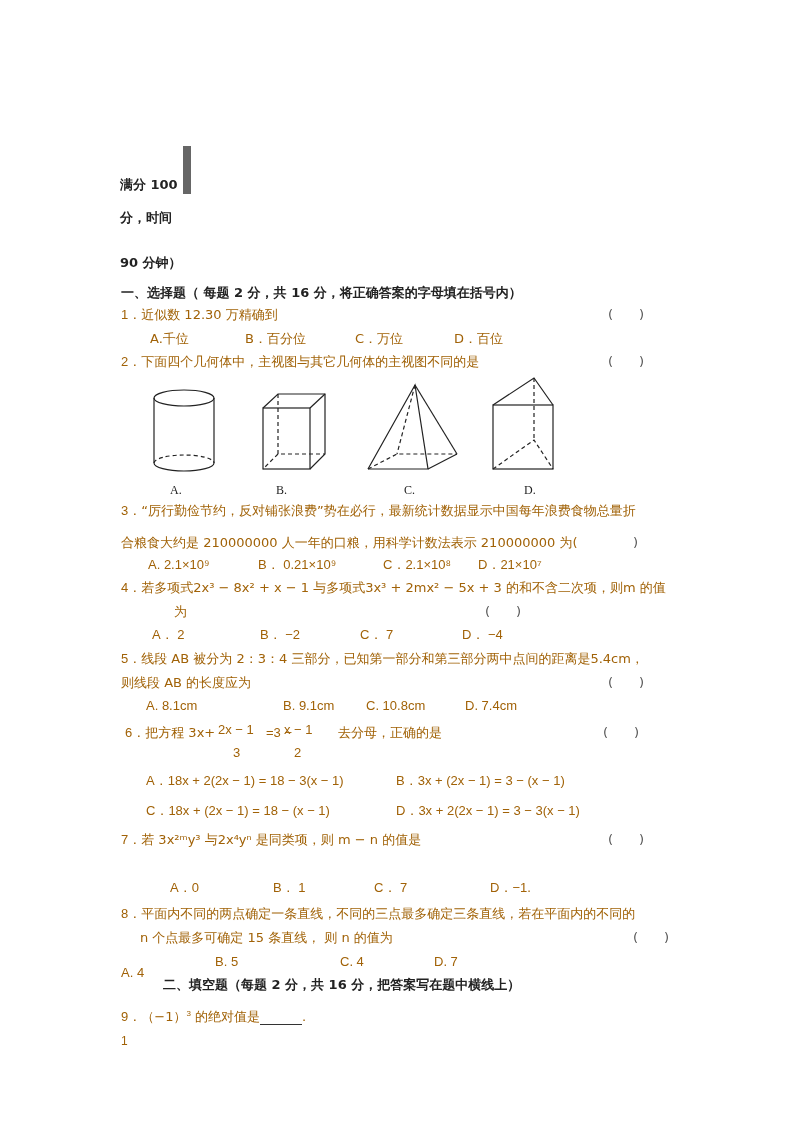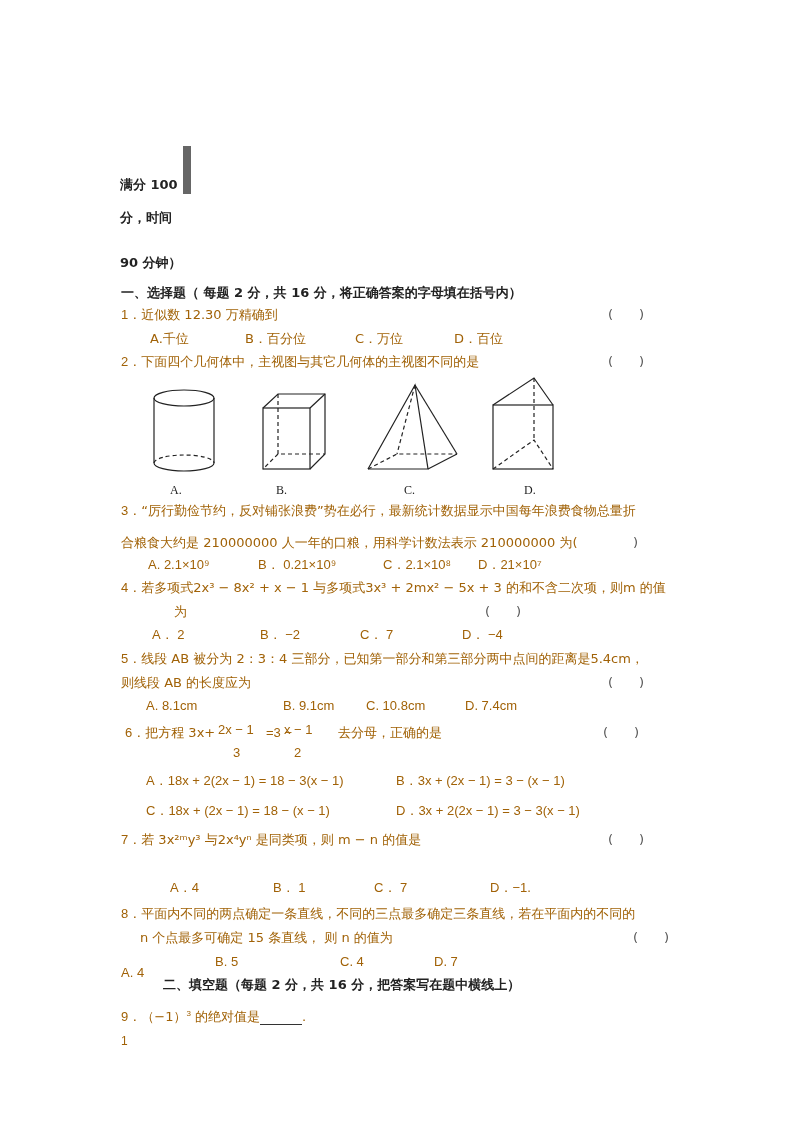--- a/index.html
+++ b/index.html
@@ -137,21 +137,21 @@
 <div class="paren" style="left:603px; top:724px;">(　　)</div>
 <div class="abs t sans grey" style="left:146px; top:773px;">A．18x + 2(2x − 1) = 18 − 3(x − 1)</div>
 <div class="abs t sans grey" style="left:396px; top:773px;">B．3x + (2x − 1) = 3 − (x − 1)</div>
 <div class="abs t sans grey" style="left:146px; top:803px;">C．18x + (2x − 1) = 18 − (x − 1)</div>
 <div class="abs t sans grey" style="left:396px; top:803px;">D．3x + 2(2x − 1) = 3 − 3(x − 1)</div>
 
 <div class="abs t grey" style="left:121px; top:832px;">
   <span class="sans">7．</span><span>若  3x²ᵐy³ 与2x⁴yⁿ 是同类项，则 m − n  的值是</span>
 </div>
 <div class="paren" style="left:608px; top:831px;">(　　)</div>
-<div class="abs t sans grey" style="left:170px; top:880px;">A．4</div>
+<div class="abs t sans grey" style="left:170px; top:880px;">A．0</div>
 <div class="abs t sans grey" style="left:273px; top:880px;">B．  1</div>
 <div class="abs t sans grey" style="left:374px; top:880px;">C．  7</div>
 <div class="abs t sans grey" style="left:490px; top:880px;">D．−1.</div>
 
 <div class="abs t grey" style="left:121px; top:906px;">
   <span class="sans">8．</span><span>平面内不同的两点确定一条直线，不同的三点最多确定三条直线，若在平面内的不同的</span>
 </div>
 <div class="abs t grey" style="left:140px; top:930px;">n 个点最多可确定 15 条直线， 则 n 的值为</div>
 <div class="paren" style="left:633px; top:929px;">(　　)</div>
 <div class="abs t sans grey" style="left:121px; top:954px;margin-top:11px;">A.   4</div>

